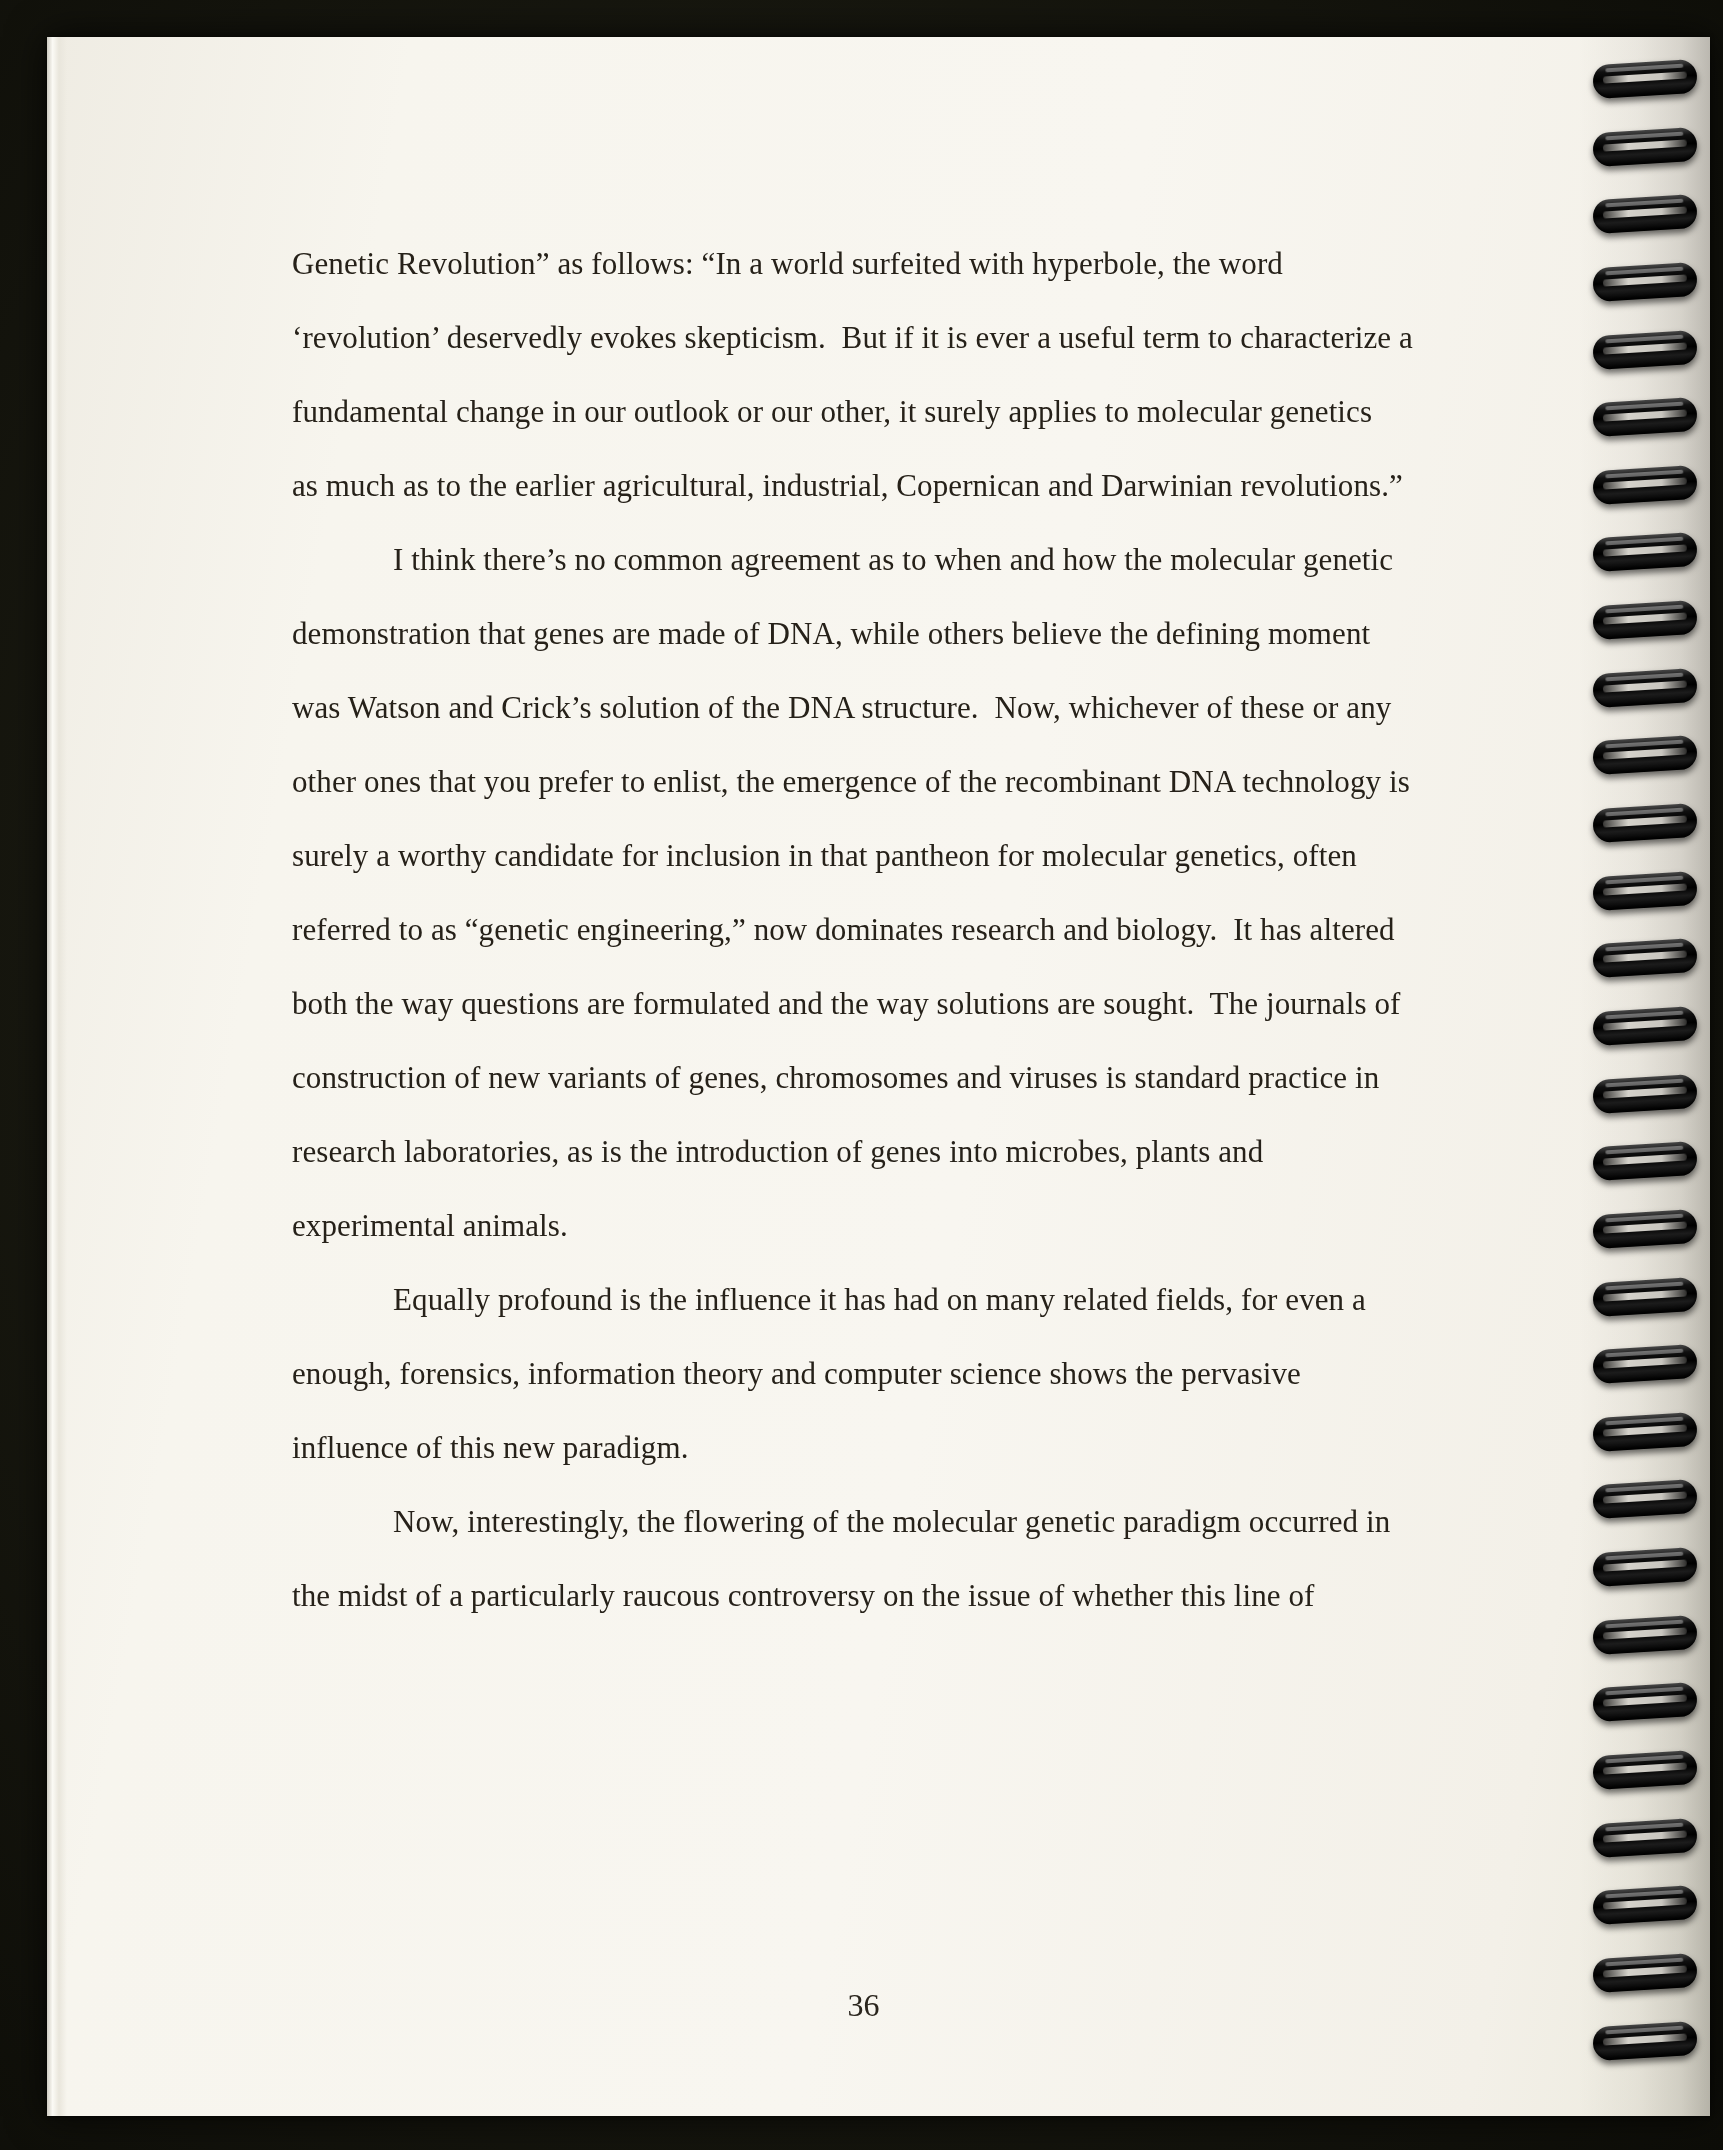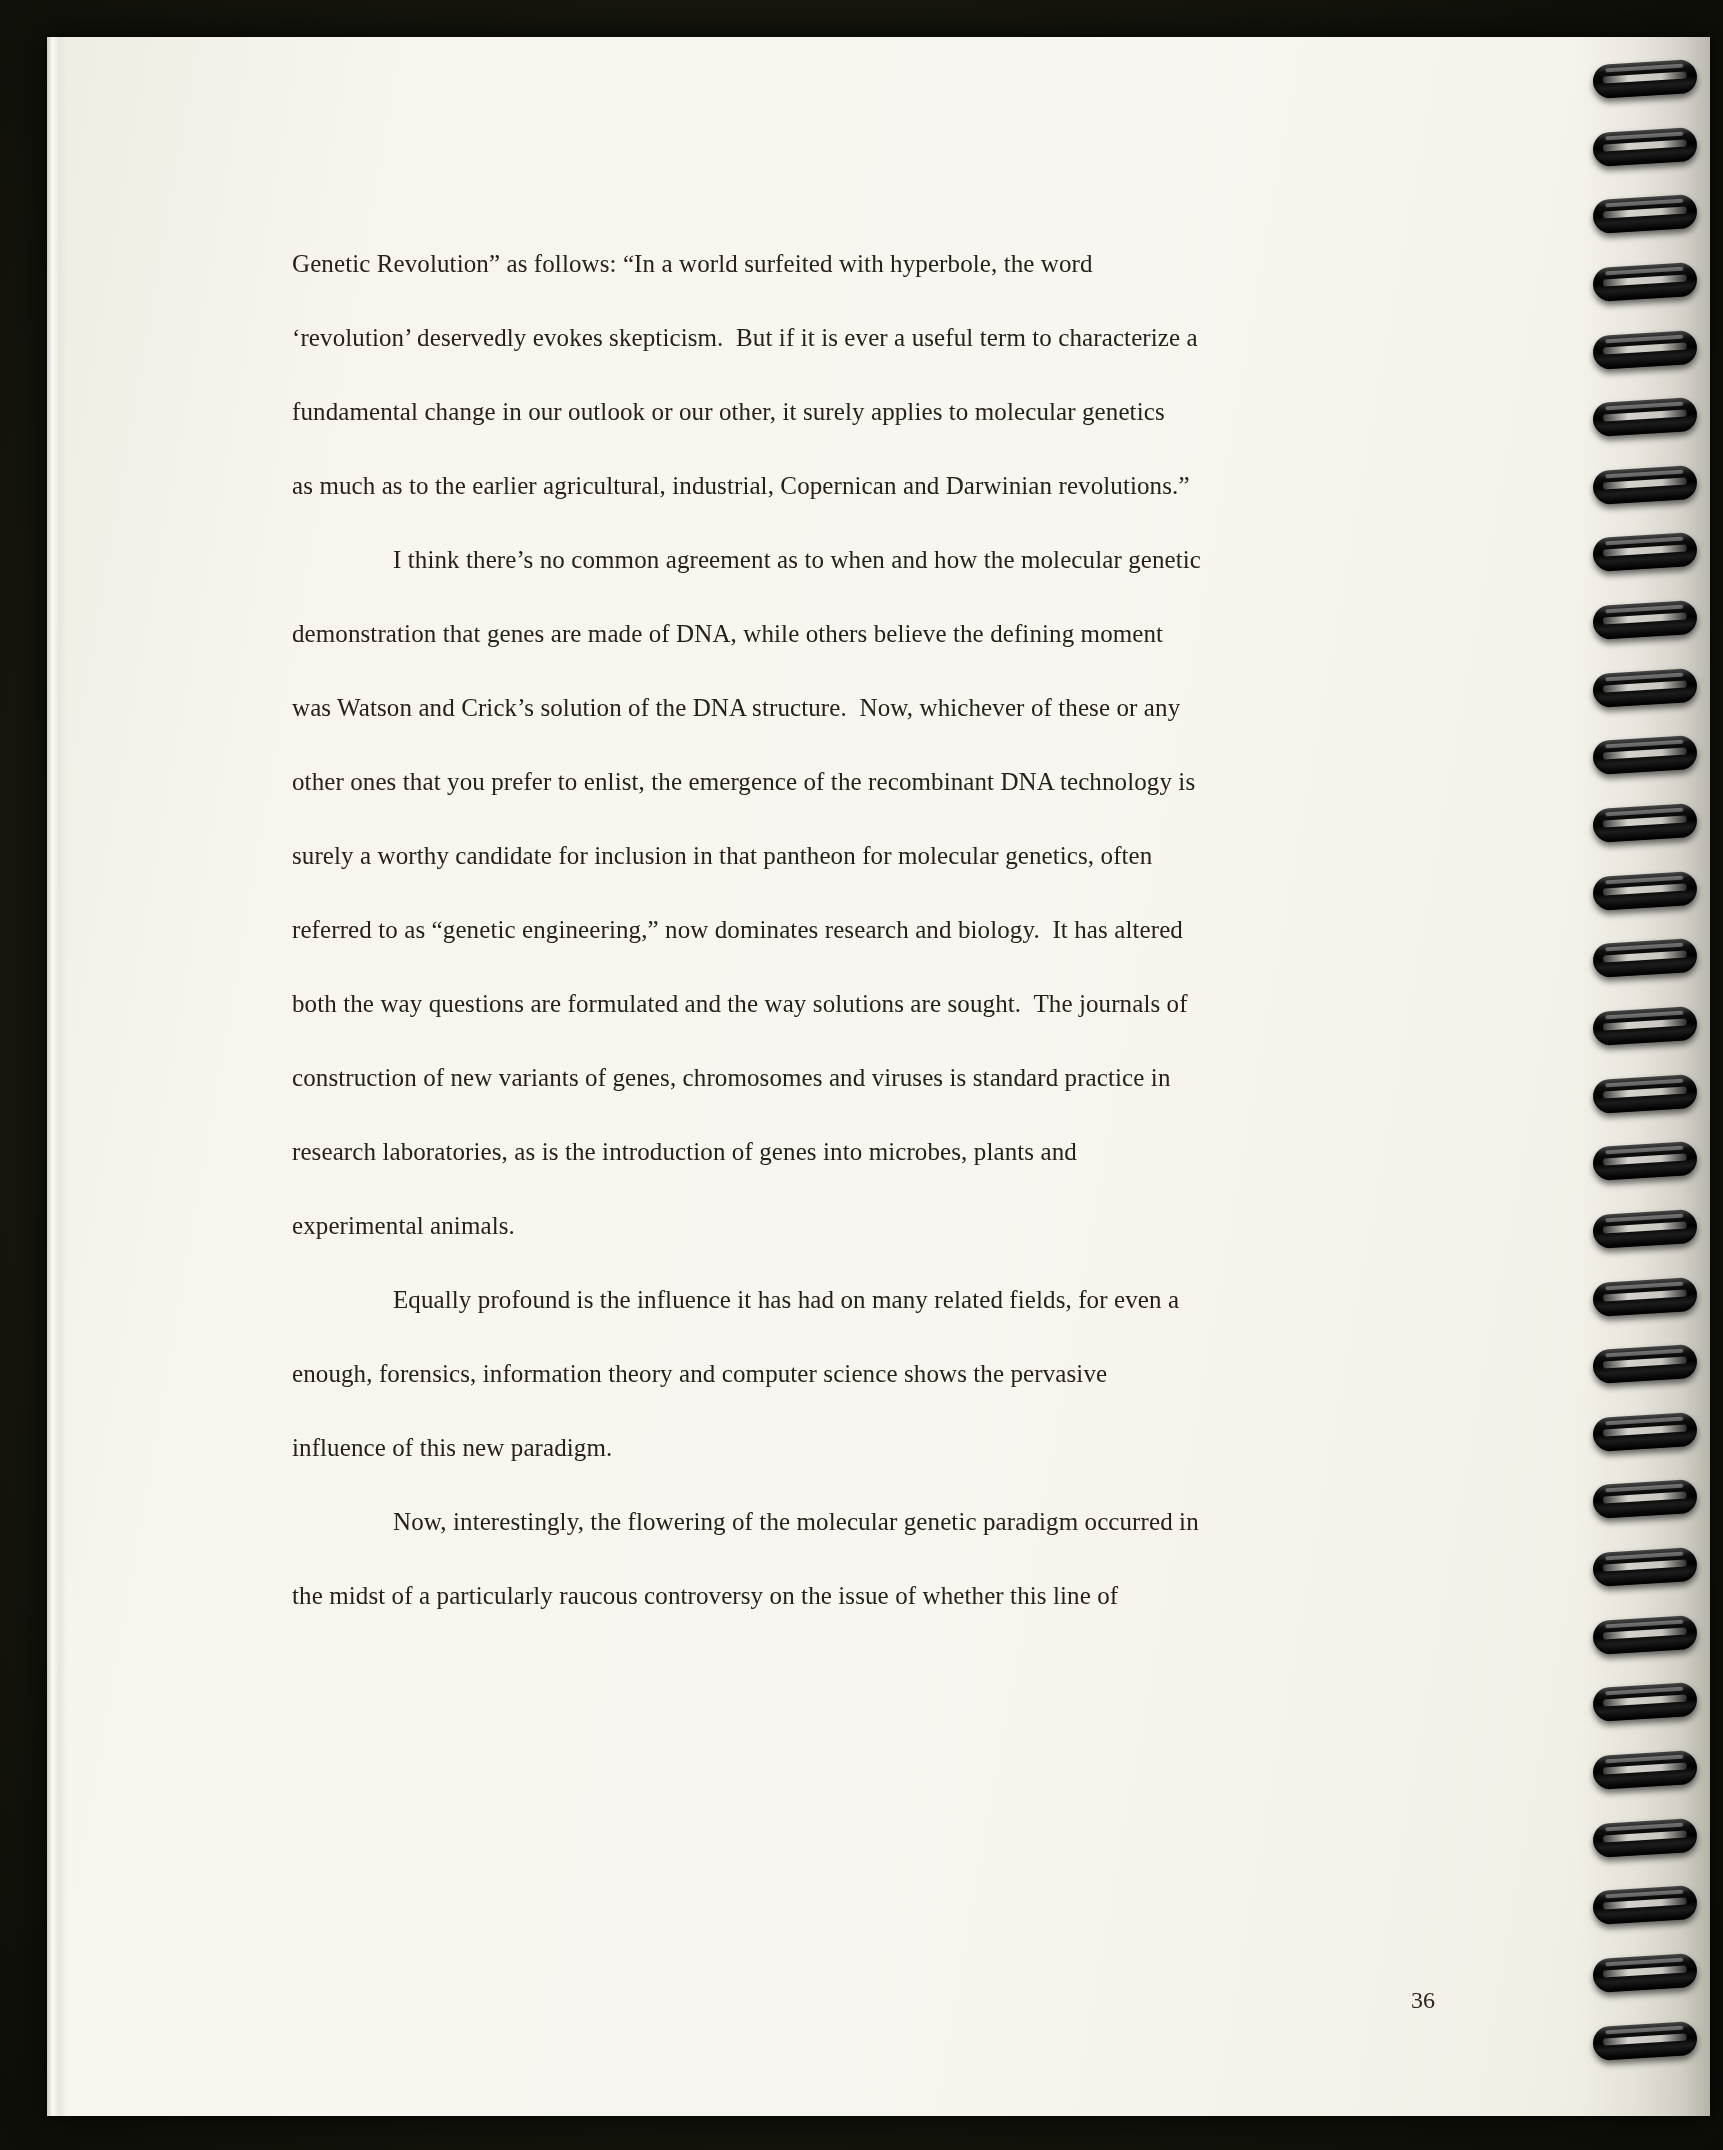--- a/index.html
+++ b/index.html
@@ -45,38 +45,38 @@
     height: 100%;
     background: linear-gradient(90deg, rgba(0,0,0,0) 0%, rgba(90,82,70,0.07) 45%, rgba(60,54,44,0.16) 78%, rgba(40,36,28,0.28) 100%);
   }
   
   .text-block {
     position: absolute;
     left: 245px;
     top: 190px;
     width: 1143px;
     color: #262119;
-    font-size: 25px;
+    font-size: 31px;
   }
   .line {
     height: 74px;
     line-height: 74px;
     white-space: pre;
     letter-spacing: 0.1px;
   }
   .line.indent {
     padding-left: 101px;
   }
   .page-number {
     position: absolute;
     left: 245px;
     top: 1950px;
     width: 1143px;
-    text-align: right;
-    font-size: 24px;
+    text-align: center;
+    font-size: 32px;
     color: #2a251d;
   }
   
   .coils {
     position: absolute;
     left: 1593px;
     top: 62px;
     width: 114px;
     height: 2083px;
   }

